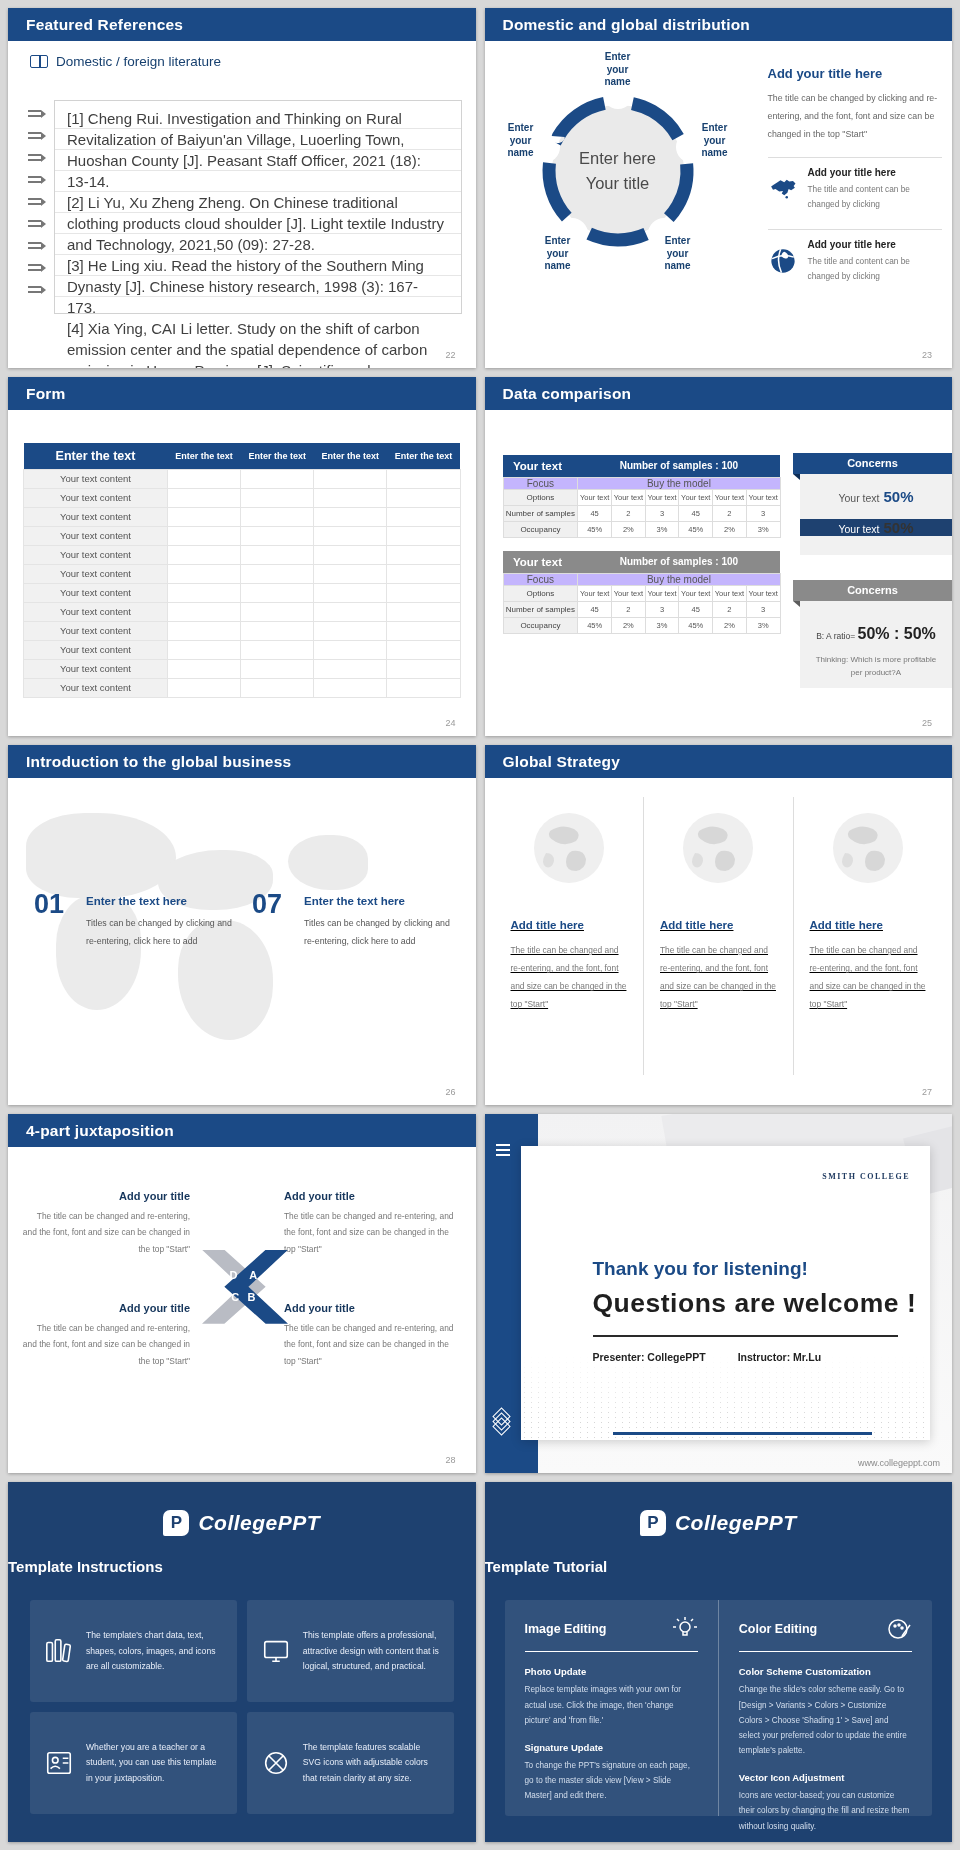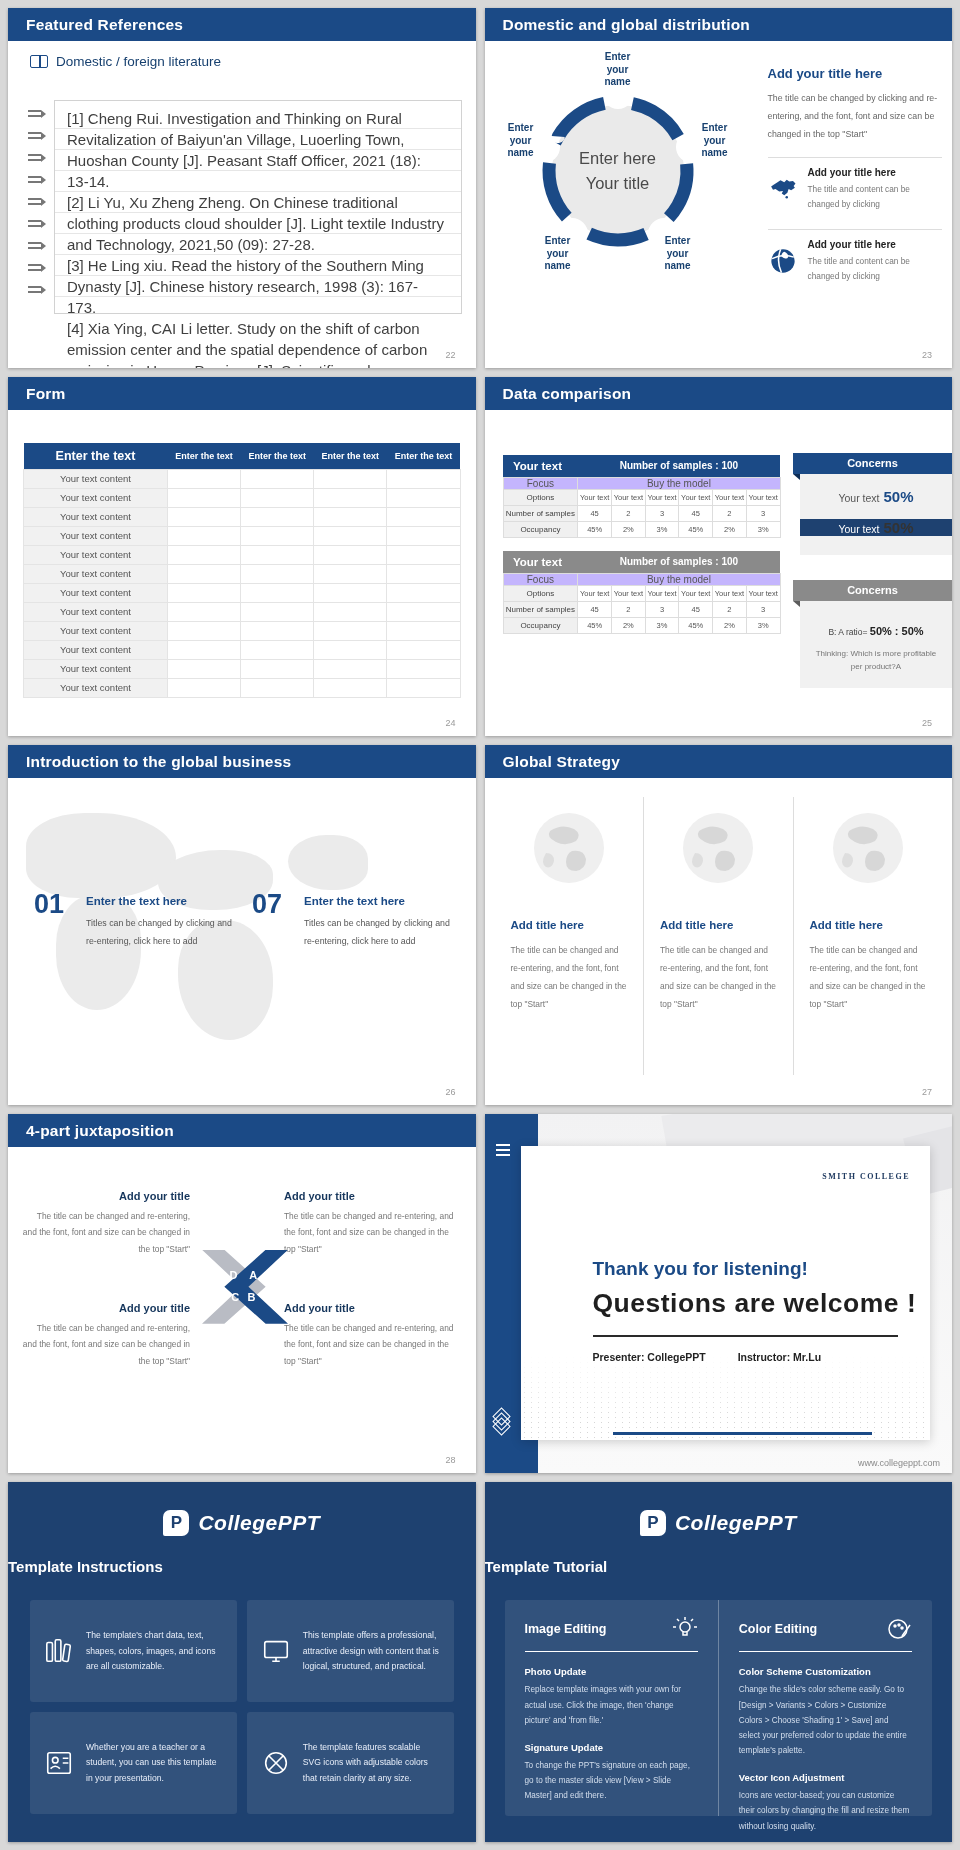--- a/index.html
+++ b/index.html
@@ -77,41 +77,41 @@
   .ribbon{position:relative;margin-left:-7px;height:21px;background:#1b4a86;color:#fff;
           font-weight:bold;font-size:11px;text-align:center;line-height:21px;}
   .ribbon::after{content:'';position:absolute;left:0;top:21px;border-top:6px solid #0d2c55;border-left:7px solid transparent;}
   .concern.c2 .ribbon{background:#8a8a8a;}
   .concern.c2 .ribbon::after{border-top-color:#5c5c5c;}
   .big-line{text-align:center;margin-top:14px;font-size:10.5px;color:#555;}
   .big-line b{font-size:15px;margin-left:4px;}
   .big-line.blue b{color:#1b4a86;}
   .big-line.dark b{color:#333;}
   .ratio-line{text-align:center;margin-top:24px;font-size:8.5px;color:#444;}
-  .ratio-line b{font-size:11px;color:#222;}
+  .ratio-line b{font-size:16px;color:#222;}
   .thinking{margin:10px auto 0;width:82%;font-size:8px;color:#777;text-align:center;line-height:1.7;}
 
   
   .wmap div{position:absolute;background:#ebebeb;}
   .wm1{left:18px;top:68px;width:150px;height:85px;border-radius:45% 60% 55% 40%;}
   .wm2{left:48px;top:150px;width:85px;height:115px;border-radius:50% 45% 60% 55%;}
   .wm3{left:150px;top:105px;width:115px;height:60px;border-radius:60% 45% 55% 50%;}
   .wm4{left:170px;top:175px;width:95px;height:120px;border-radius:45% 55% 50% 60%;}
   .wm5{left:280px;top:90px;width:80px;height:55px;border-radius:55% 50% 45% 60%;}
   .s26-item{position:absolute;width:205px;}
   .s26-item.i1{left:26px;top:146px;}
   .s26-item.i2{left:244px;top:146px;}
   .s26-num{float:left;font-size:27px;font-weight:bold;color:#1b4a86;line-height:1;}
   .s26-txt{margin-left:52px;}
   .s26-txt h4{margin:4px 0 8px;font-size:11.5px;color:#1b4a86;}
   .s26-txt p{margin:0;font-size:8.8px;color:#555;line-height:2.0;}
 
   
   .s27-cols{position:absolute;left:10px;right:10px;top:52px;bottom:30px;display:flex;}
-  .s27-col{flex:1;padding:0 16px;}
+  .s27-col{flex:1;padding:0 16px;text-decoration:underline;}
   .s27-col:nth-of-type(2),.s27-col:nth-of-type(3){border-left:1px solid #ddd;}
   .globe-wrap{text-align:center;margin:14px 0 30px;}
   .s27-col h4{margin:0 0 10px;font-size:11.5px;color:#1b4a86;}
   .s27-col p{margin:0;font-size:8.4px;color:#777;line-height:2.15;}
 
   
   .s28-block{position:absolute;width:168px;}
   .s28-block h4{margin:0 0 6px;font-size:11px;color:#16365c;}
   .s28-block p{margin:0;font-size:8.4px;color:#777;line-height:1.95;}
   .s28-block.tl{left:14px;top:76px;text-align:right;}
@@ -664,21 +664,21 @@
             <path d="M12 27 h8 M16 23 v4"></path>
         </svg>
         <p>This template offers a professional, attractive design with content that is logical, structured, and practical.</p>
       </div>
       <div class="instr-box">
         <svg class="iico" width="30" height="30" viewBox="0 0 32 32" fill="none" stroke="#fff" stroke-width="1.7">
           <rect x="4" y="5" width="24" height="22" rx="2"></rect>
             <circle cx="12" cy="13" r="3"></circle>
             <path d="M7 22 q5 -5 10 0 M20 11 h6 M20 16 h6"></path>
         </svg>
-        <p>Whether you are a teacher or a student, you can use this template in your presentation.</p>
+        <p>Whether you are a teacher or a student, you can use this template in your juxtaposition.</p>
       </div>
       <div class="instr-box">
         <svg class="iico" width="30" height="30" viewBox="0 0 32 32" fill="none" stroke="#fff" stroke-width="1.7">
           <circle cx="16" cy="16" r="11"></circle>
             <path d="M8 8 l16 16 M24 8 L8 24"></path>
         </svg>
         <p>The template features scalable SVG icons with adjustable colors that retain clarity at any size.</p>
       </div>
     </div>
   </div>

